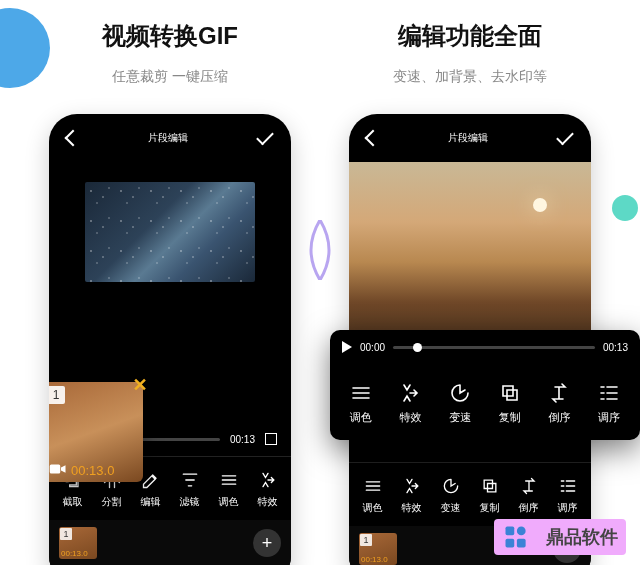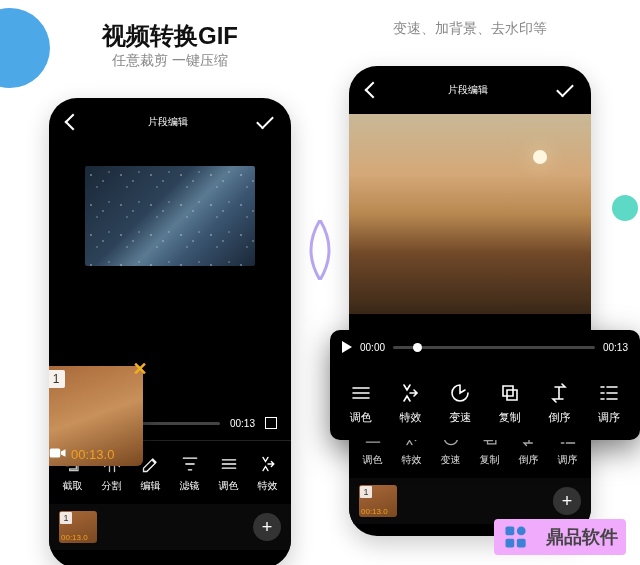--- a/index.html
+++ b/index.html
@@ -6,21 +6,21 @@
 body { width: 640px; height: 565px; background: #fff; font-family: -apple-system, "PingFang SC", sans-serif; position: relative; overflow: hidden; }
 
 
 .bg-circle-blue-left { position: absolute; width: 80px; height: 80px; background: #4da8e8; border-radius: 50%; top: 8px; left: -30px; z-index: 0; }
 .bg-circle-teal { position: absolute; width: 26px; height: 26px; background: #5dd9c6; border-radius: 50%; top: 195px; right: 2px; z-index: 0; }
 .bg-circle-yellow { position: absolute; width: 40px; height: 40px; background: #e8c94d; border-radius: 50%; bottom: 40px; left: 120px; z-index: 0; }
 
 .page { display: flex; justify-content: space-between; padding: 20px 30px 0 30px; position: relative; z-index: 1; }
 .col { width: 280px; display: flex; flex-direction: column; align-items: center; }
 
-.headline { font-size: 24px; font-weight: 700; color: #111; margin-bottom: 0; }
+.headline { font-size: 24px; font-weight: 700; color: #111; margin-bottom: 16px; }
 .subhead { font-size: 14px; color: #888; margin-bottom: 28px; }
 
 .phone { width: 242px; height: 470px; background: #000; border-radius: 28px; position: relative; overflow: hidden; box-shadow: 0 8px 24px rgba(0,0,0,.2); }
 
 
 .phone-top { height: 48px; display: flex; align-items: center; justify-content: space-between; padding: 0 18px; color: #fff; font-size: 13px; }
 .back-chev { width: 12px; height: 12px; border-left: 2px solid #fff; border-bottom: 2px solid #fff; transform: rotate(45deg); }
 .check-mark { width: 16px; height: 9px; border-left: 2px solid #fff; border-bottom: 2px solid #fff; transform: rotate(-45deg); margin-top: -4px; }
 .phone-title { font-size: 10px; }
 
@@ -189,20 +189,21 @@
               <rect x="1" y="3" width="14" height="12" rx="2" fill="#fff"></rect>
               <path d="M16 7l6-3v10l-6-3z" fill="#fff"></path>
             </svg>
         </div>
         <div class="clip-time">00:13.0</div>
       </div>
     </div>
   </div>
 
   <div class="col">
+    <div class="headline">编辑功能全面</div>
     <div class="subhead">变速、加背景、去水印等</div>
 
     <div class="phone">
       <div class="phone-top">
         <div class="back-chev"></div>
         <div class="phone-title">片段编辑</div>
         <div class="check-mark"></div>
       </div>
 
       <div class="preview-2"></div>

